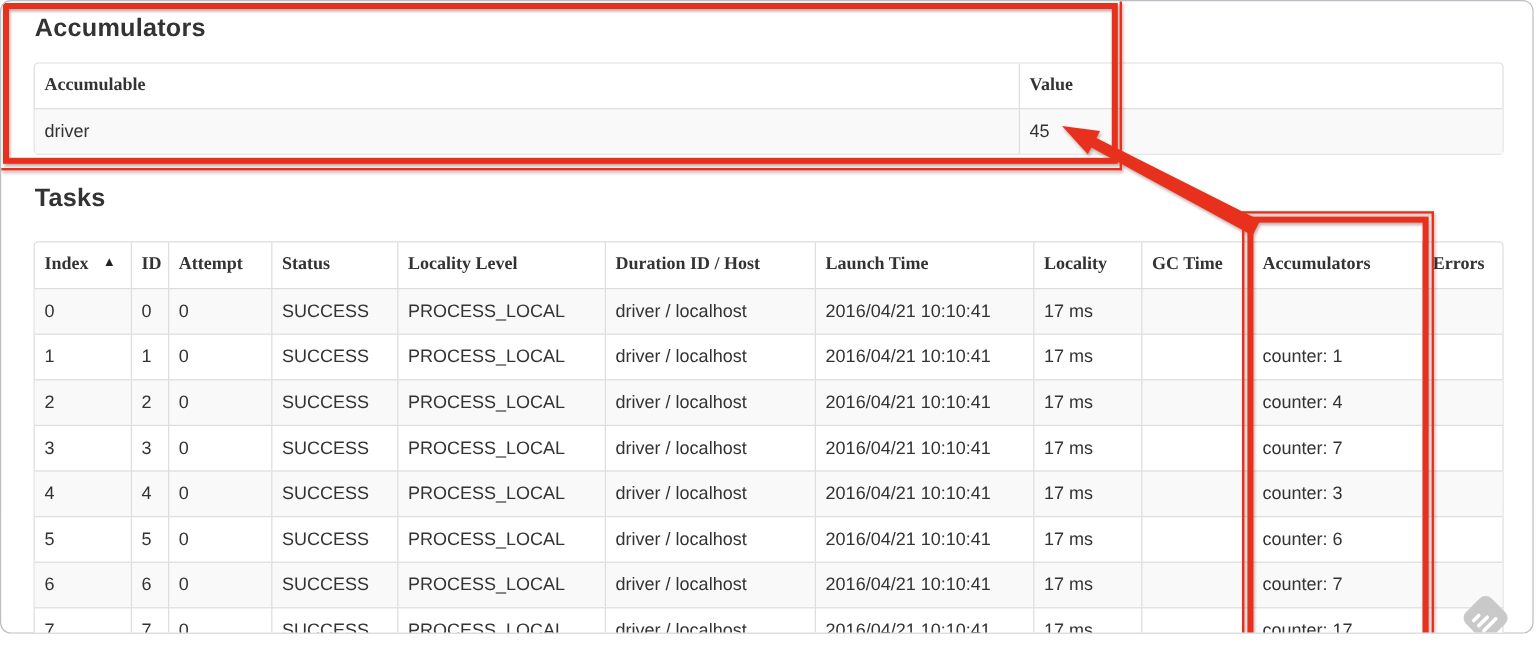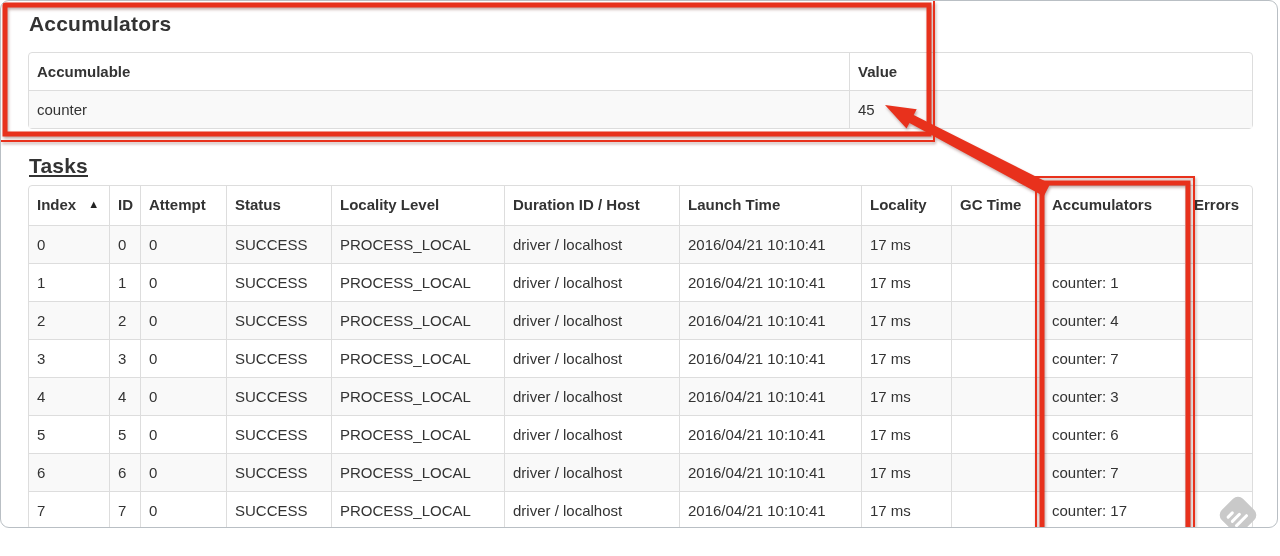--- a/index.html
+++ b/index.html
@@ -10,30 +10,30 @@
   }
   .window {
     position:relative; width:1278px; height:528px; box-sizing:border-box;
     border:1px solid #b9bfc4; border-radius:9px; overflow:hidden; background:#fff;
   }
   .content { padding:12px 27px 0 27px; }
   h2.sec {
     font-size:21px; line-height:22px; font-weight:bold; color:#333;
     margin:0 0 17px 1px; letter-spacing:.2px;
   }
-  h2.sec.second { margin-top:26px; margin-bottom:8px;text-decoration:underline; }
+  h2.sec.second { margin-top:26px; margin-bottom:24px; }
   table.tbl {
     border-collapse:separate; border-spacing:0; table-layout:fixed;
     width:1223px; border:1px solid #ddd; border-radius:4px; background:#fff;
   }
   .tbl th, .tbl td {
     padding:8px 8px; text-align:left; vertical-align:top;
     line-height:21px; white-space:nowrap; overflow:hidden; box-sizing:border-box;
   }
-  .tbl th { font-weight:bold; border-left:1px solid #ddd; }
+  .tbl th { font-weight:bold; border-left:1px solid #ddd;font-family:Liberation Serif, serif; }
   .tbl td { border-left:1px solid #ddd; border-top:1px solid #ddd; }
   .tbl th:first-child, .tbl td:first-child { border-left:none; }
   .tbl tbody tr:nth-child(odd) td { background:#f9f9f9; }
   .sort-icon { font-size:11px; margin-left:12px; position:relative; top:-2px; color:#222; }
 
   
   svg.annotations {
     position:absolute; left:0; top:0; z-index:6; pointer-events:none;
     filter:drop-shadow(1px 2px 1.5px rgba(80,10,0,.35));
   }
@@ -66,21 +66,21 @@
           <col style="width:403px">
         </colgroup>
       <thead>
         <tr>
           <th>Accumulable</th>
           <th>Value</th>
         </tr>
       </thead>
       <tbody>
         <tr>
-          <td>counter</td>
+          <td>driver</td>
           <td>45</td>
         </tr>
       </tbody>
     </table>
 
     <h2 class="sec second">Tasks</h2>
 
     <table class="tbl">
       <colgroup>
         <col style="width:80px">

